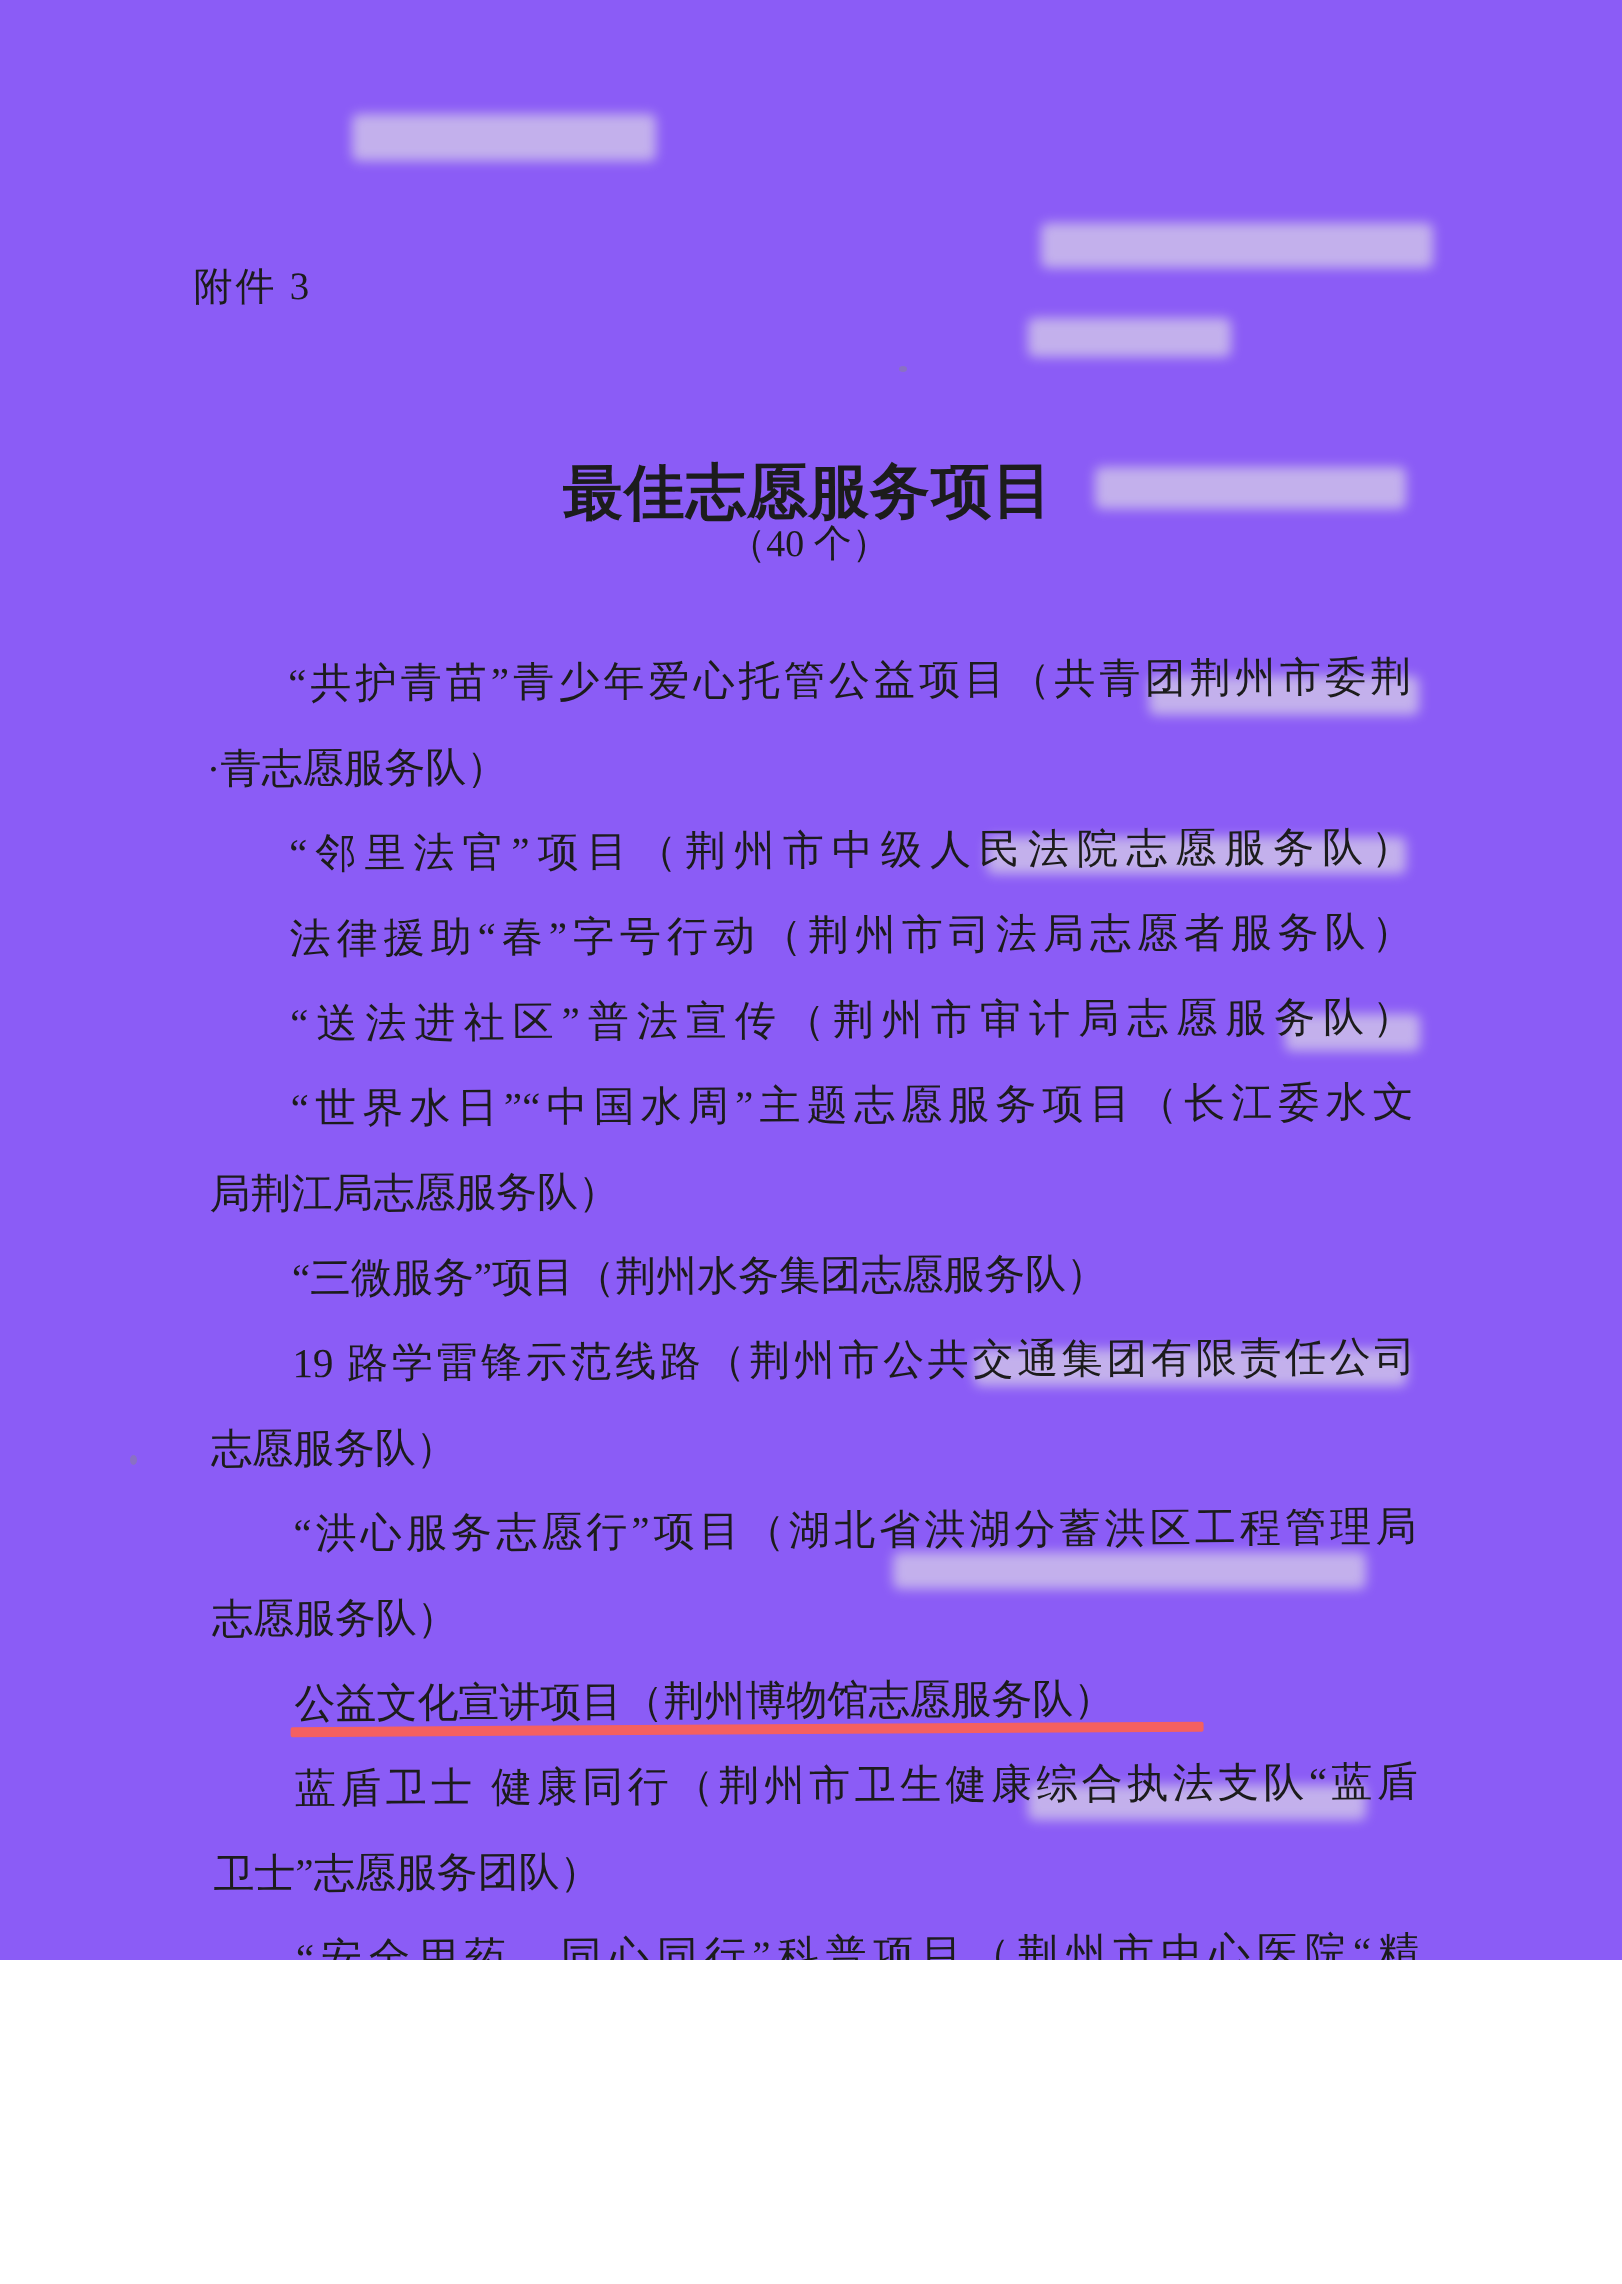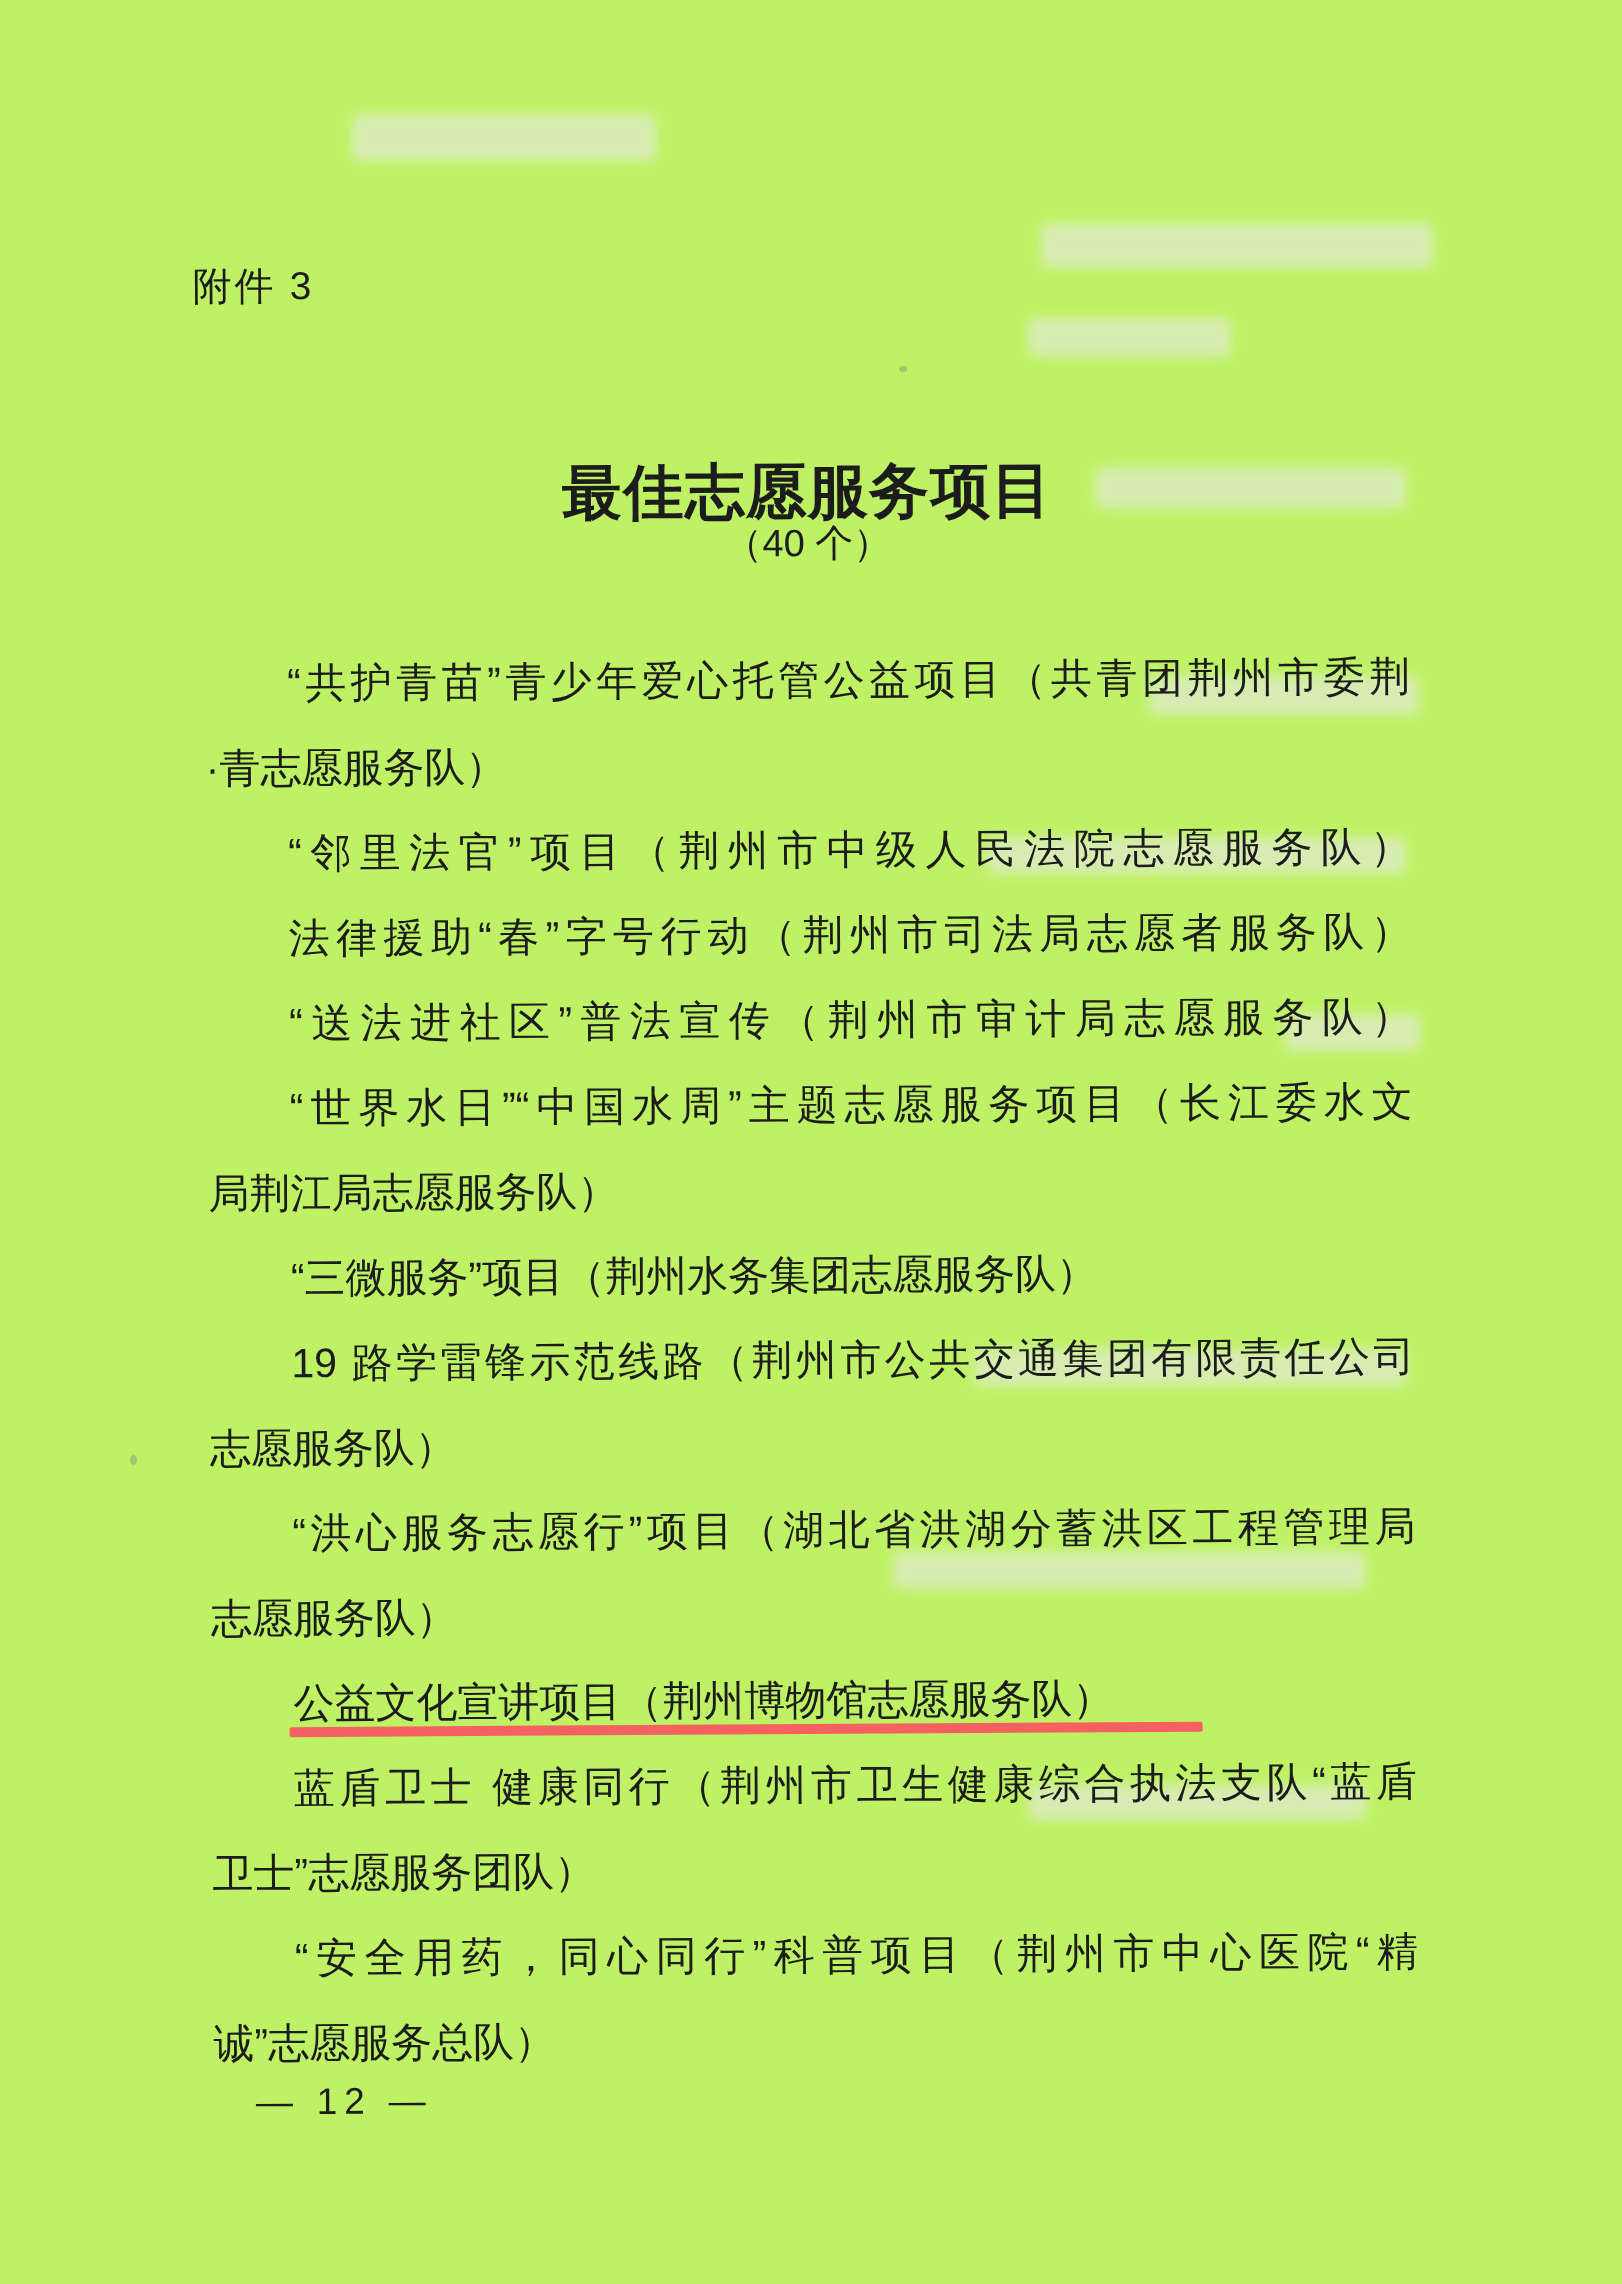--- a/index.html
+++ b/index.html
@@ -3,24 +3,24 @@
 <meta charset="utf-8">
 <style>
   html, body {
     margin: 0;
     padding: 0;
     background: #ffffff;
   }
   .page {
     position: relative;
     width: 1623px;
-    height: 2284px;
-    background: #bef264;
+    height: 1960px;
+    background: #8b5cf6;
     overflow: hidden;
-    font-family: Liberation Sans, sans-serif;
+    font-family: Liberation Serif, serif;
     color: #1c1c1c;
   }
   .content {
     position: absolute;
     inset: 0;
     transform: rotate(-0.35deg);
     transform-origin: 50% 50%;
   }
   .attachment-label {
     position: absolute;

